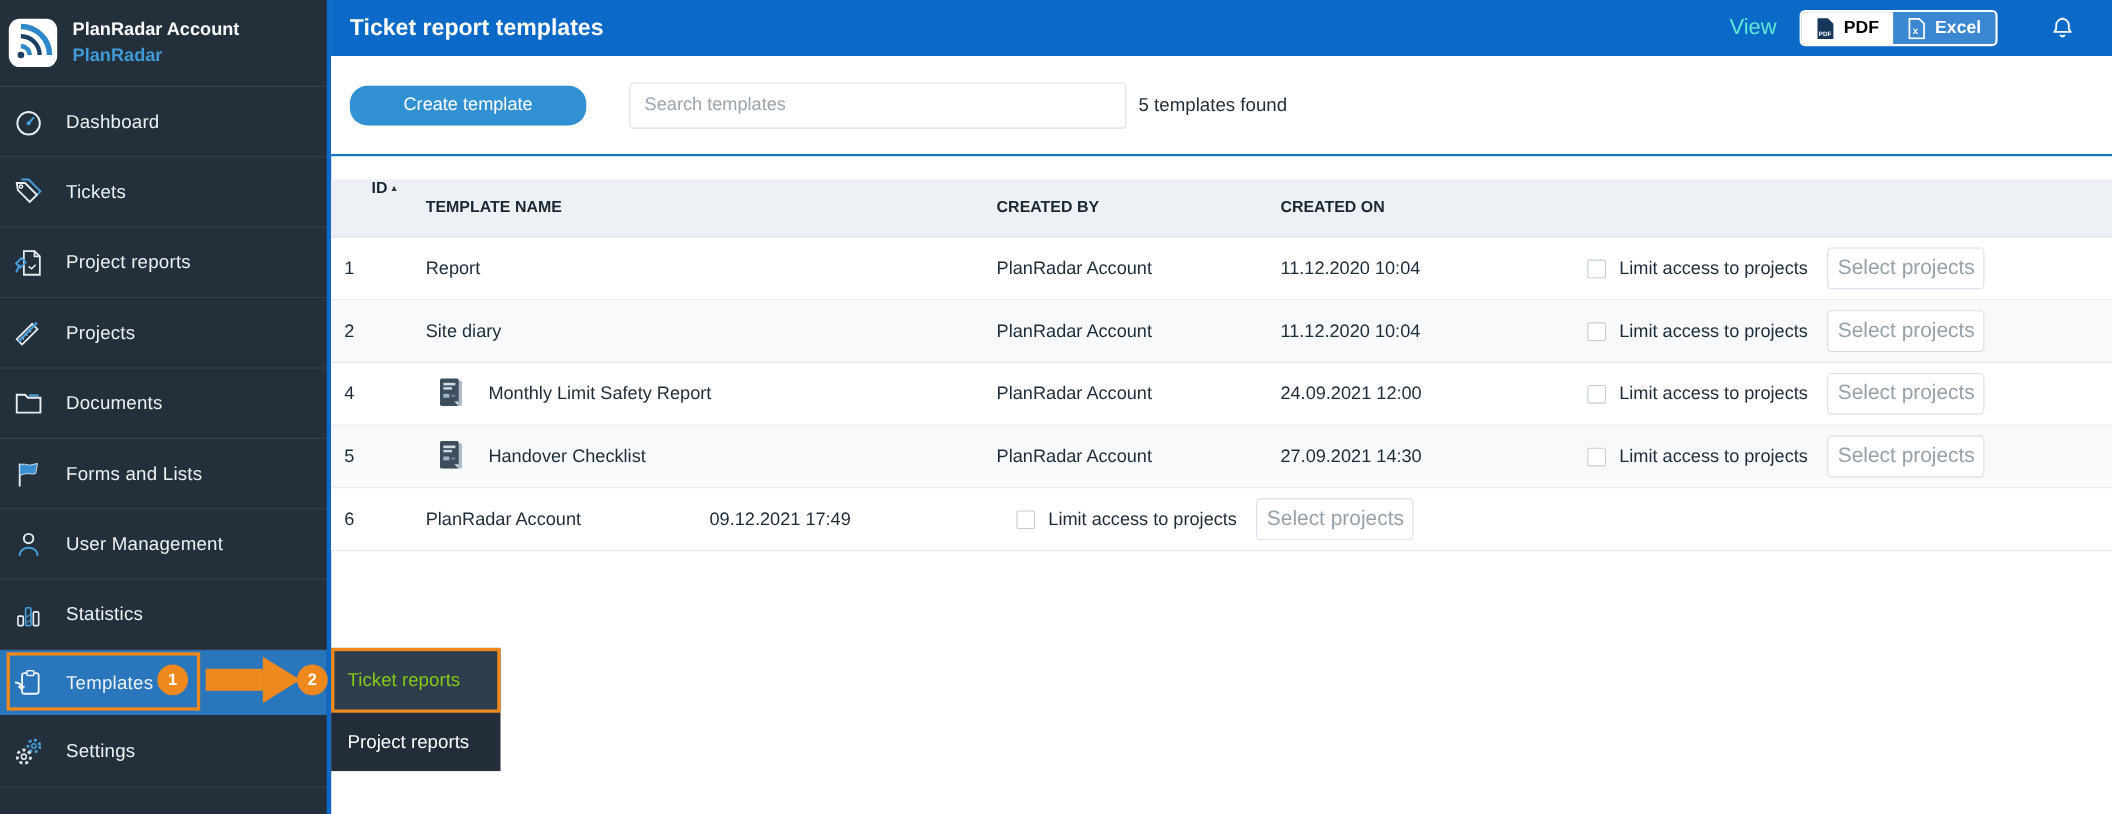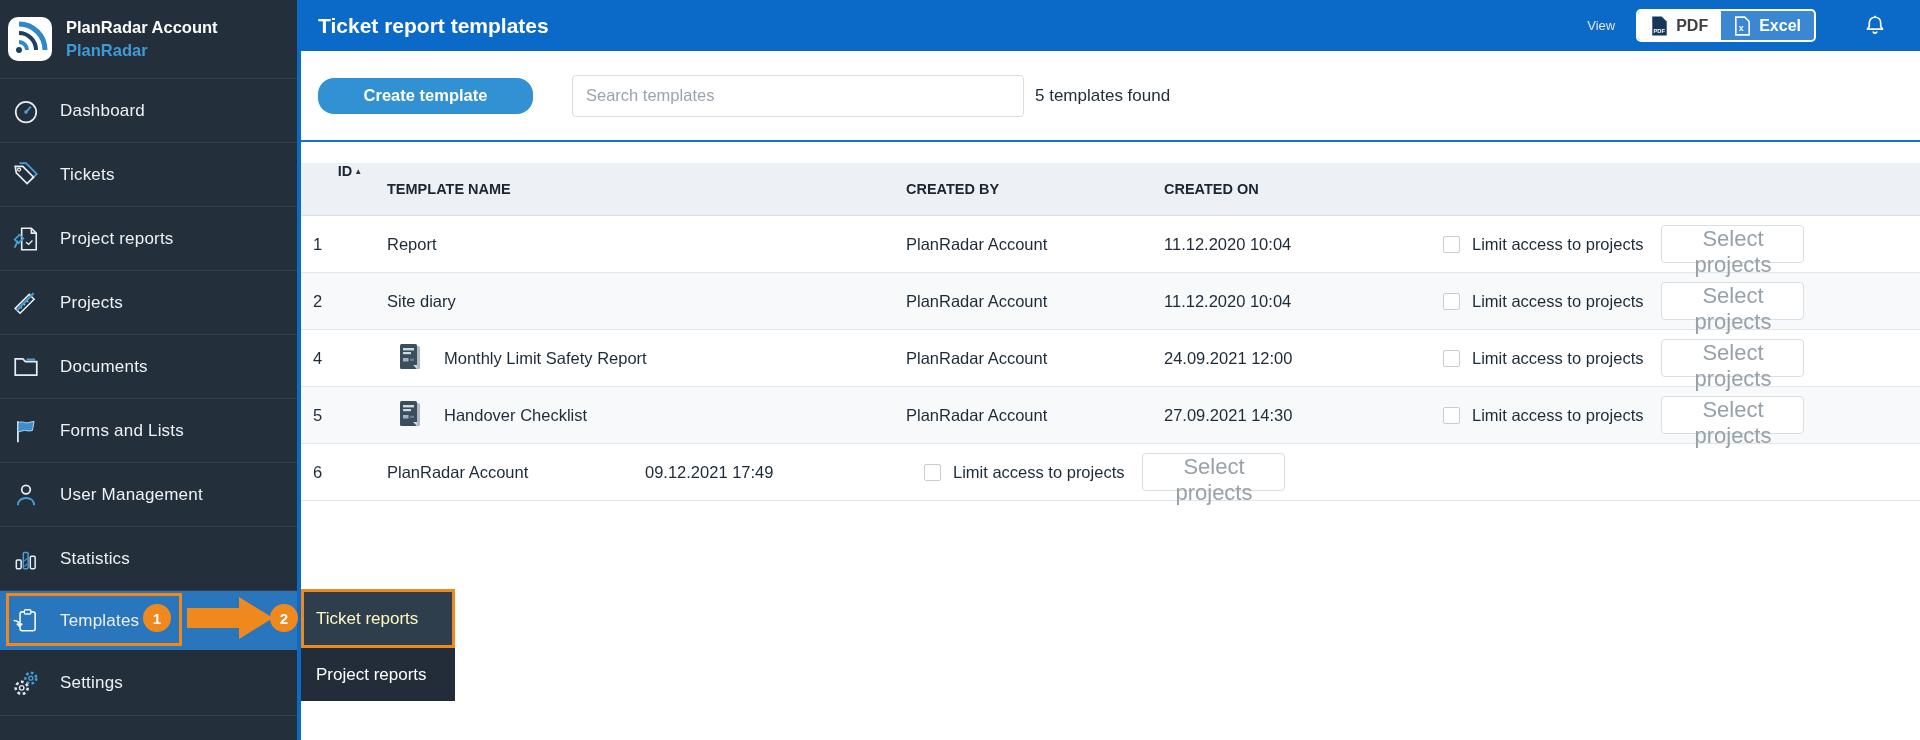--- a/index.html
+++ b/index.html
@@ -23,21 +23,21 @@
   .nav-icon { width:32px; height:32px; margin-right:18px; display:flex;
               align-items:center; justify-content:center; }
   .nav-label { color:#edf1f4; font-size:17px; letter-spacing:0.2px; }
   .nav-item.active { height:59px; background:#2a76bd; border-bottom:none; }
   .nav-item.settings { height:66px; }
 
   
   .submenu { position:absolute; left:301px; top:589px; width:154px; z-index:5; }
   .sub-ticket { height:59px; background:#2e3e4d; border:3px solid #f0891d;
                 display:flex; align-items:center; padding-left:12px;
-                color:#fef9c3; font-size:17px; cursor:pointer; }
+                color:#84cc16; font-size:17px; cursor:pointer; }
   .sub-project { height:53px; background:#222d39; display:flex; align-items:center;
                  padding-left:15px; color:#fff; font-size:17px; cursor:pointer; }
 
   
   .ann-box1 { position:absolute; left:6px; top:593px; width:176px; height:53px;
               border:3px solid #f0891d; z-index:6; }
   .ann-badge { width:28px; height:28px; border-radius:50%; background:#f0891d;
                color:#fff; font-weight:700; font-size:15px;
                display:flex; align-items:center; justify-content:center; }
   .badge1 { position:absolute; left:143px; top:604px; z-index:7; }
@@ -46,31 +46,31 @@
   .arrow-head { position:absolute; left:52px; top:0; width:0; height:0;
                 border-top:21px solid transparent; border-bottom:21px solid transparent;
                 border-left:34px solid #f0891d; }
   .badge2 { position:absolute; left:83px; top:7px; }
 
   
   .main { position:absolute; left:301px; top:0; right:0; }
   .topbar { height:51px; background:#0b69c7; display:flex; align-items:center; }
   .page-title { margin-left:17px; font-size:21px; color:#fff; font-weight:700; }
   .header-right { margin-left:auto; display:flex; align-items:center; margin-right:33px; }
-  .view-label { color:#e5e5e5; font-size:13px; margin-right:21px; }
+  .view-label { color:#5eead4; font-size:20px; margin-right:21px; }
   .toggle-group { display:flex; border:2px solid #fff; border-radius:5px; overflow:hidden; height:33px; }
   .seg { display:flex; align-items:center; gap:8px; padding:0 13px; font-size:16px;
          font-weight:700; border:none; cursor:pointer; font-family:inherit; }
-  .seg-pdf { background:#fff; color:#404040; }
+  .seg-pdf { background:#fff; color:#000000; }
   .seg-excel { background:rgba(255,255,255,0.20); color:#fff; }
   .bell-wrap { margin-left:47px; display:flex; cursor:pointer; }
 
   .toolbar { height:91px; display:flex; align-items:center; border-bottom:2px solid #1473c9; background:#fff; }
   .create-btn { margin-left:17px; width:215px; height:36px; background:#3191d3; color:#fff;
-                font-size:16.5px; border:none; border-radius:16px; cursor:pointer; font-family:inherit;font-weight:bold; }
+                font-size:16.5px; border:none; border-radius:16px; cursor:pointer; font-family:inherit; }
   .search { margin-left:39px; width:452px; height:42px; border:1px solid #d9dee3; border-radius:4px;
             padding:0 13px; font-size:16.5px; color:#2a3640; font-family:inherit; outline:none; }
   .search::placeholder { color:#9aa4ad; }
   .results { margin-left:11px; font-size:17px; color:#222f3a; }
 
   .table { margin-top:21px; }
   .thead { height:53px; background:#edf1f5; display:flex; font-weight:700; font-size:14.5px;
            color:#1a2631; border-bottom:1px solid #d6dde3; }
   .thead > div { display:flex; align-items:center; }
   .c-id { width:86px; padding-left:12px; }
@@ -81,21 +81,21 @@
   .thead .c-id { flex-direction:row; align-items:flex-start; justify-content:center; }
   .sort-glyph { font-size:8px; color:#333; margin-top:4px; margin-left:2px; }
   .trow { height:57px; display:flex; align-items:center; border-bottom:1px solid #e0e6eb;
           font-size:16.5px; color:#1d2b38; background:#fff; }
   .trow.alt { background:#f7f9fb; }
   .trow .c-name { display:flex; align-items:center; }
   .doc-ic { width:24px; height:30px; margin:0 22px 0 11px; display:inline-flex; flex:none; }
   .cb { width:17px; height:17px; border:1px solid #c6cdd4; border-radius:2px; background:#fff;
         margin-right:12px; cursor:pointer; flex:none; }
   .select-btn { margin-left:18px; width:143px; height:38px; border:1px solid #d9dee3; background:#fff;
-                color:#96a1aa; font-size:22px; border-radius:4px; cursor:pointer; font-family:inherit; }
+                color:#96a1aa; font-size:19px; border-radius:4px; cursor:pointer; font-family:inherit; }
 </style>
 </head>
 <body>
 
 <div class="app">
 
   <aside class="sidebar">
     <div class="logo-row">
       <div class="logo-badge">
         <svg width="44" height="44" viewBox="0 0 44 44">

